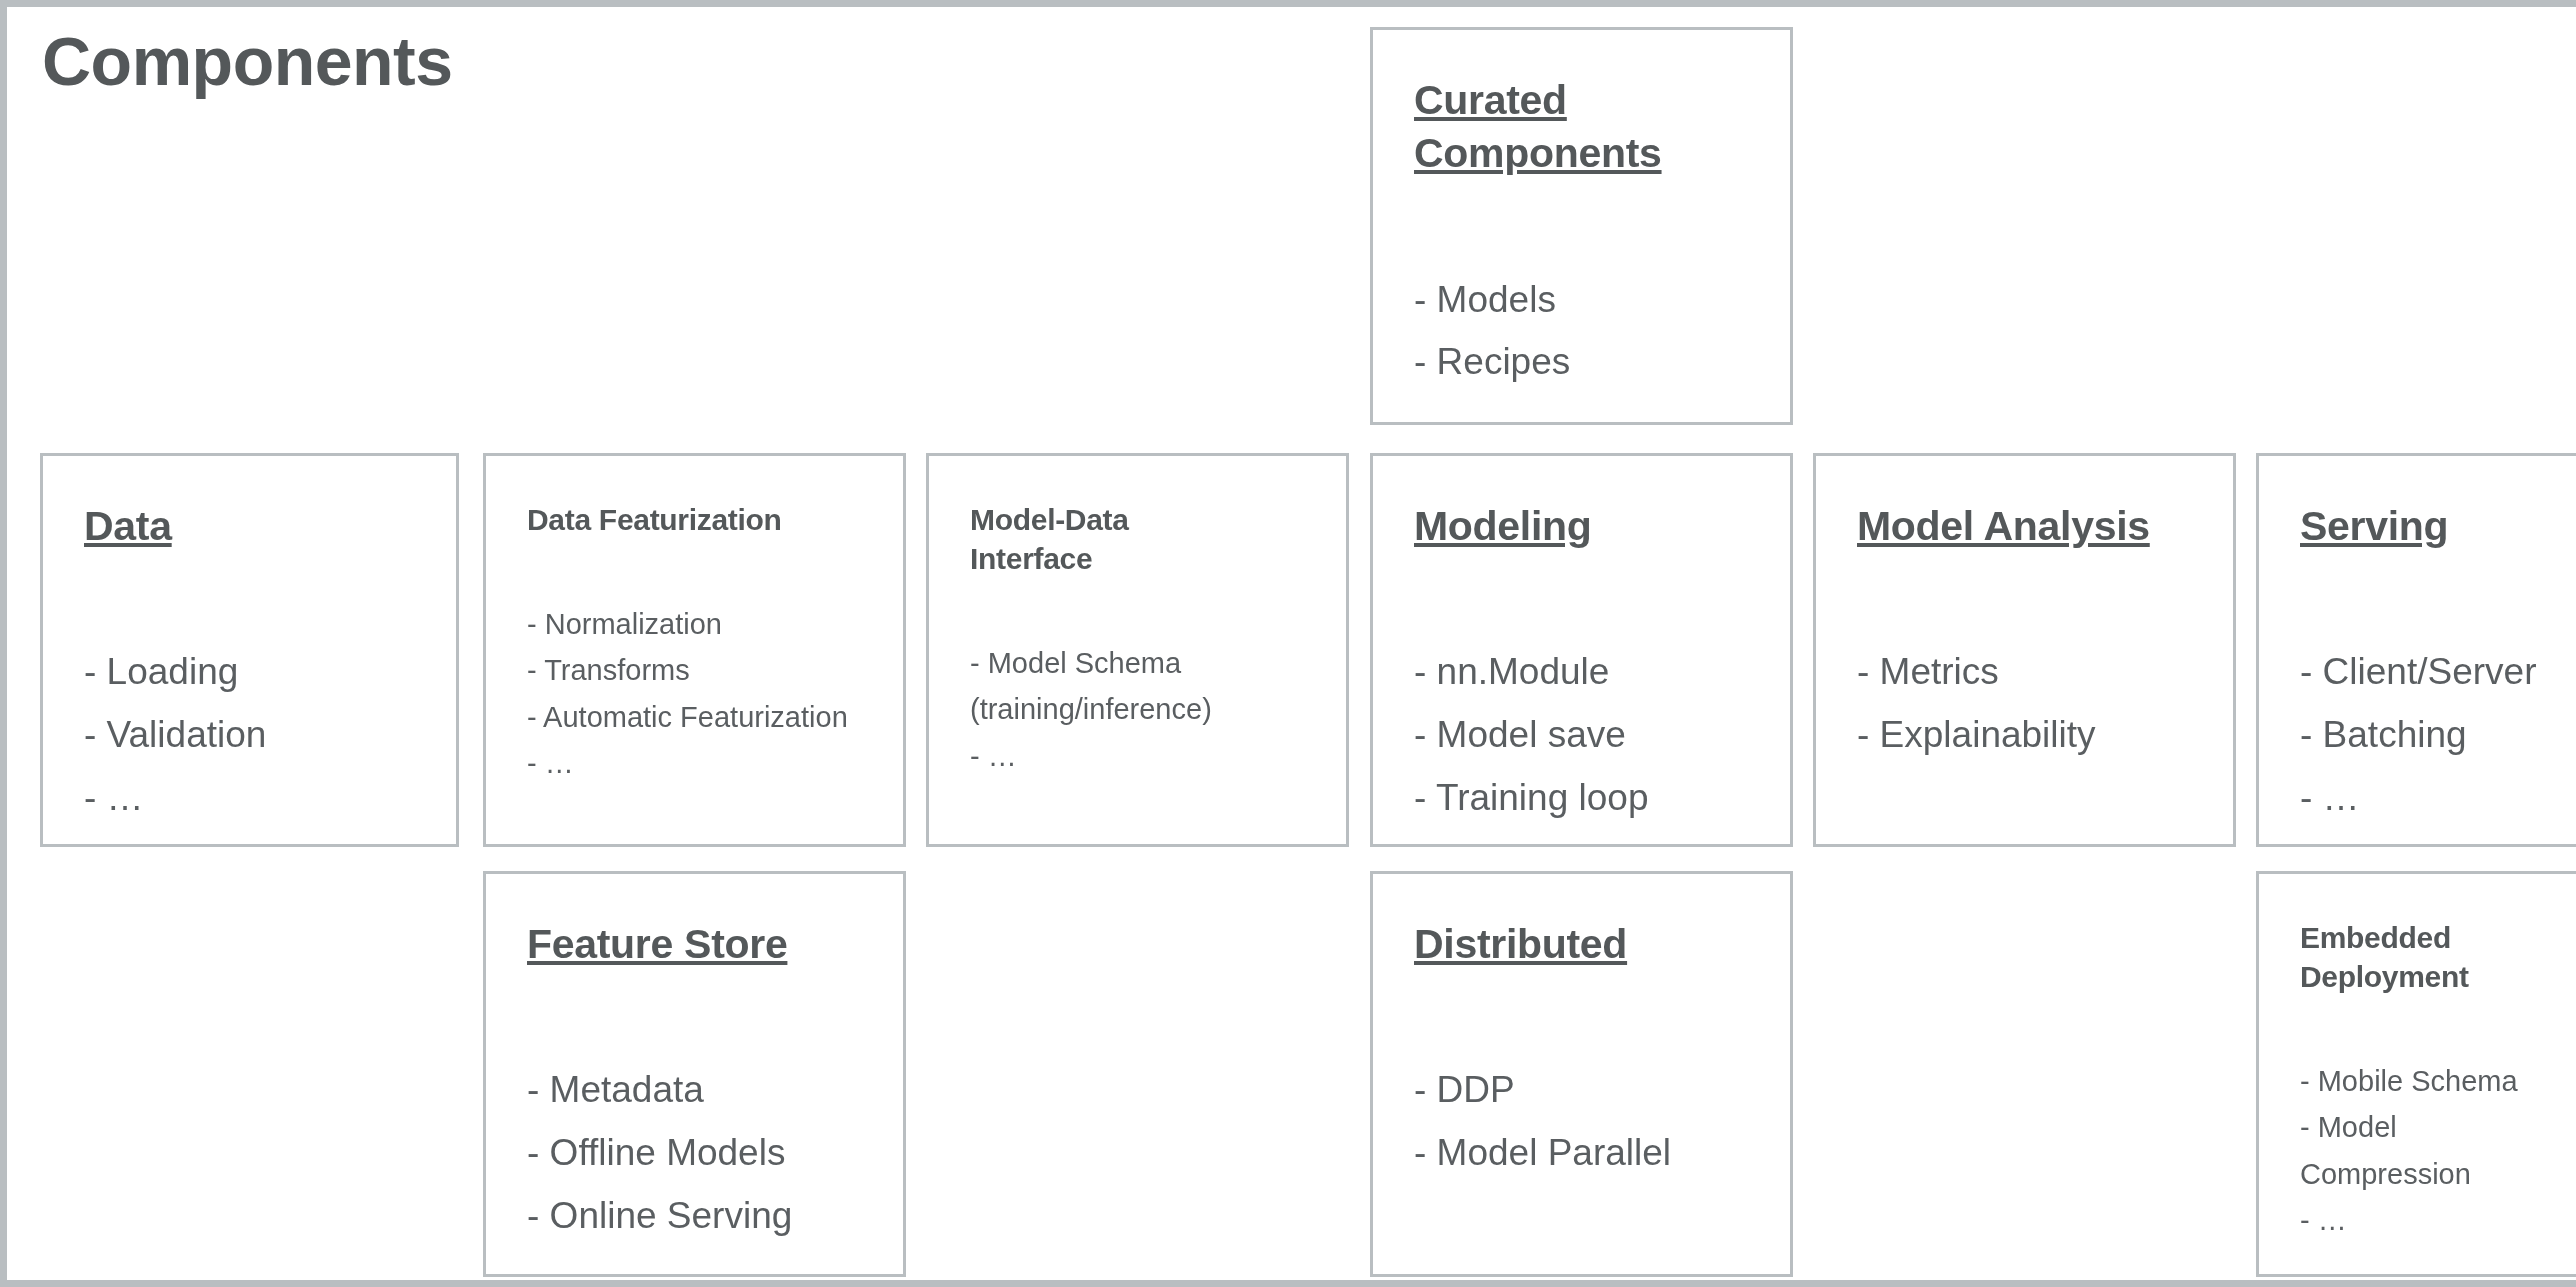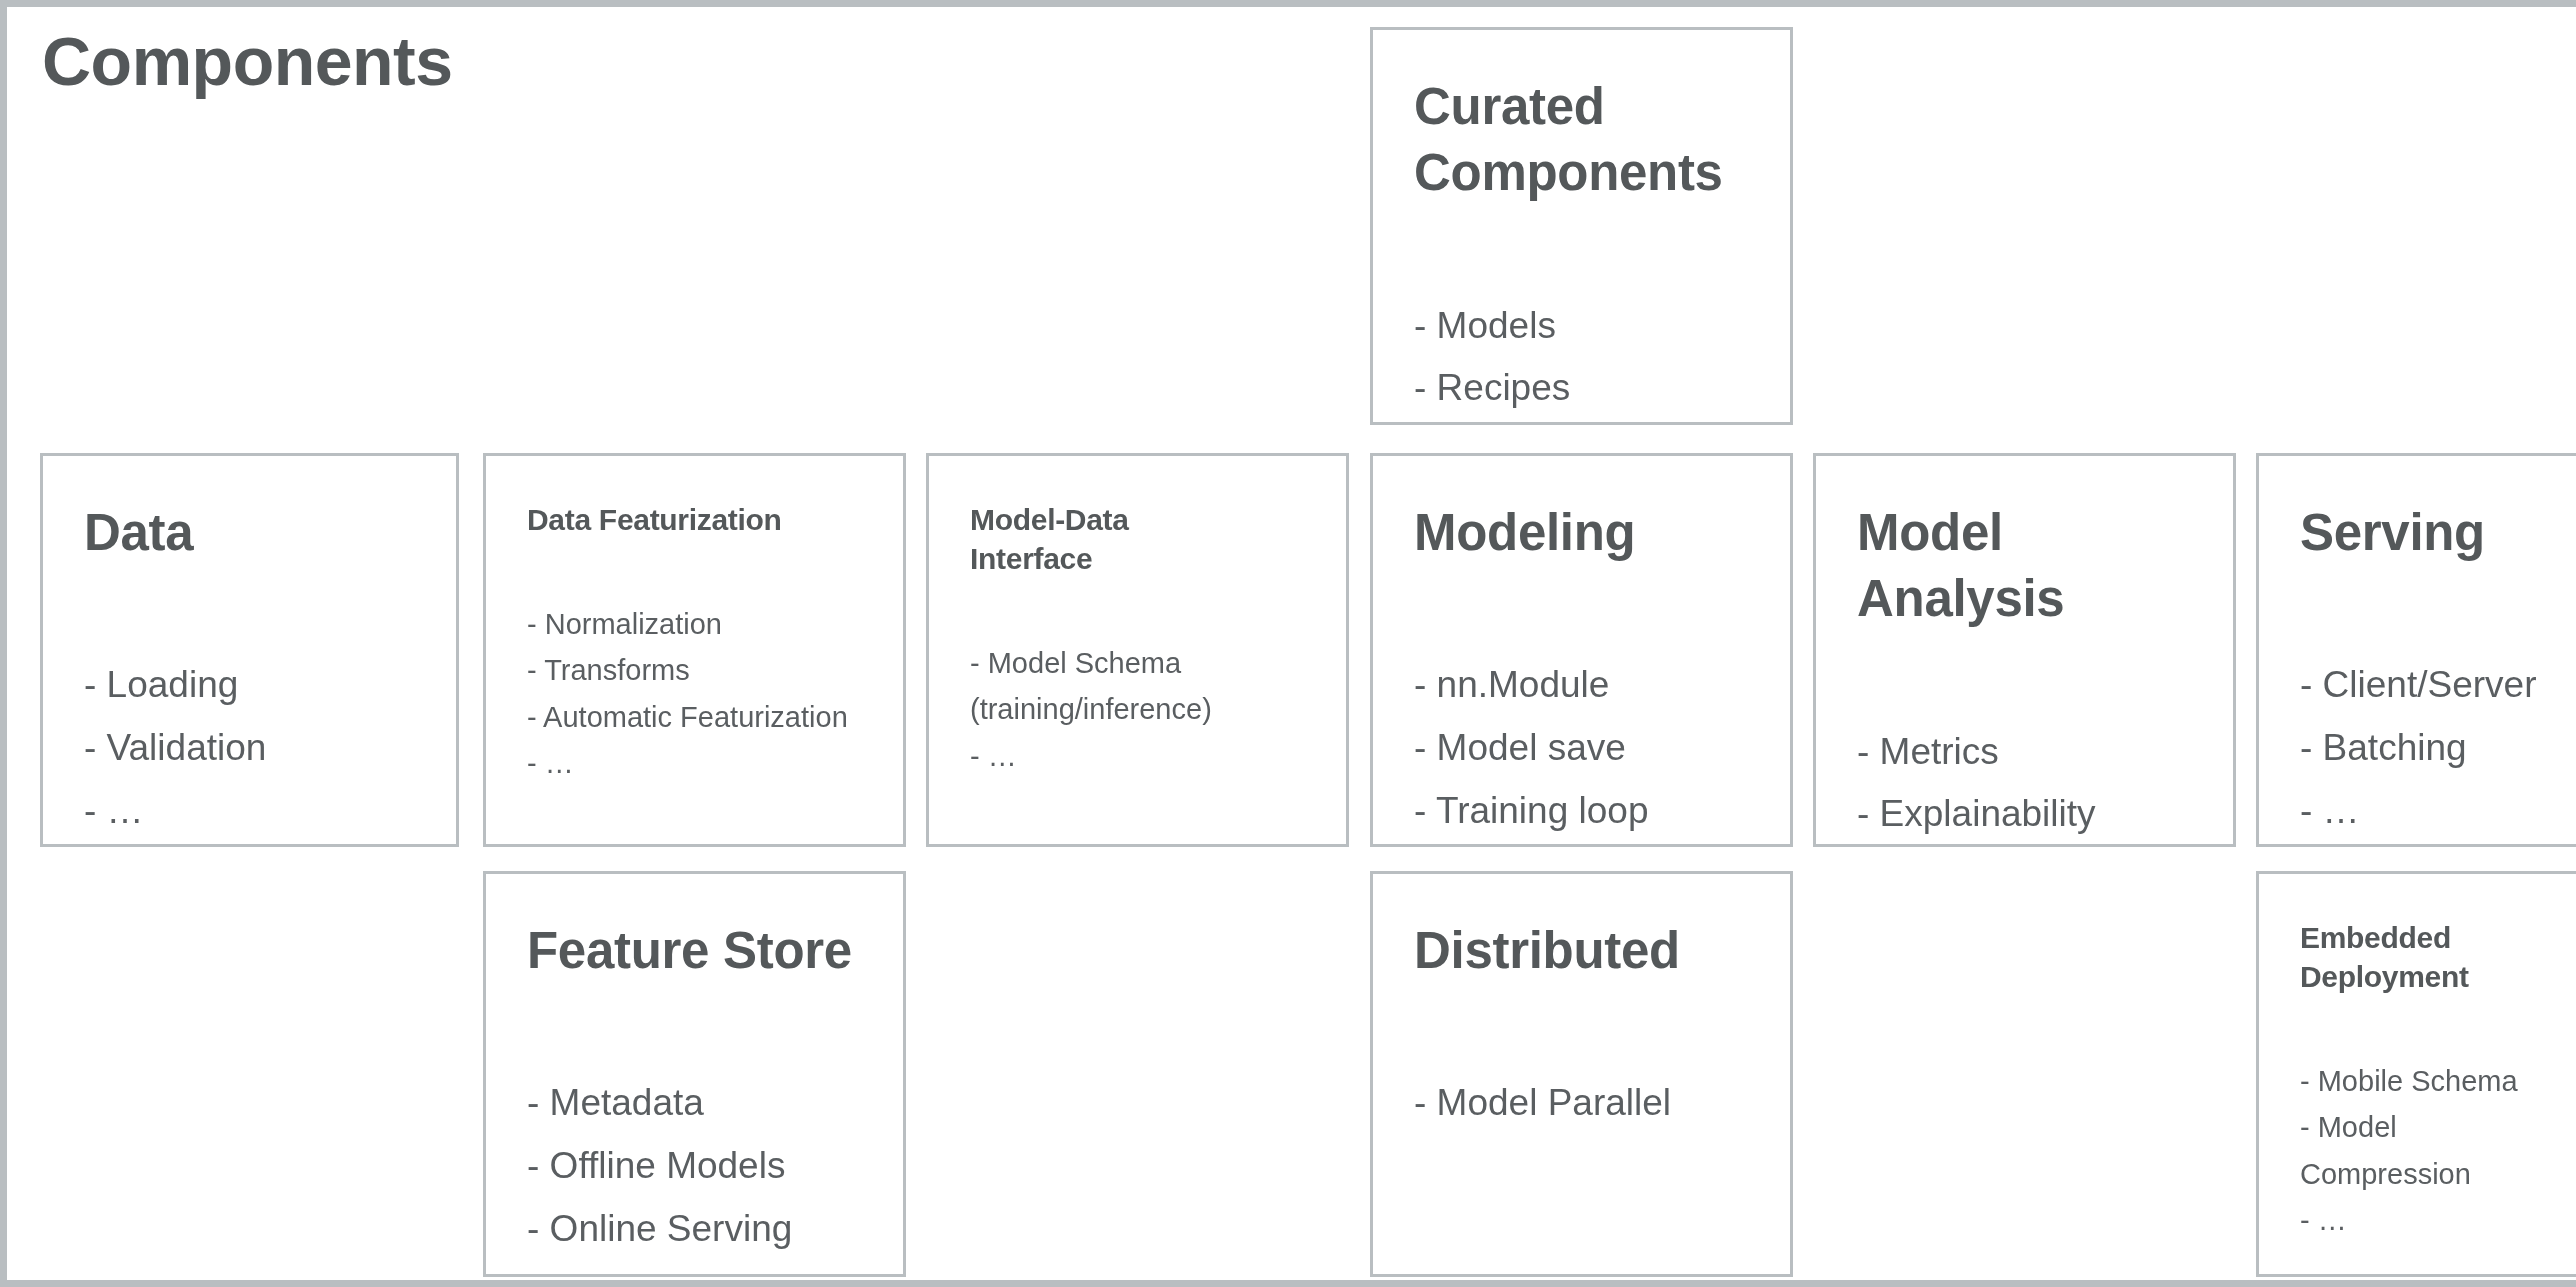--- a/index.html
+++ b/index.html
@@ -2,21 +2,21 @@
 <html style="font-size:8.2px"><head>
 <meta charset="utf-8">
 <style>
   html,body{margin:0;padding:0;background:#ffffff;}
   body{width:3103px;height:1287px;position:relative;font-family:"Liberation Sans",sans-serif;}
   .frame{position:absolute;inset:0;border:7.2px solid #b9bec1;box-sizing:border-box;background:#ffffff;}
   .page-title{position:absolute;left:42px;top:21.6px;font-size:68px;font-weight:bold;color:#54585a;letter-spacing:-0.5px;}
   .box{position:absolute;background:#ffffff;border:3.1px solid #b9bec1;box-sizing:border-box;
        padding:44px 41px;color:#54585a;overflow:hidden;}
   .box-title{font-weight:bold;line-height:1.3;letter-spacing:-0.3px;}
-  .large .box-title{font-size:51px;}
+  .large .box-title{font-size:41px;text-decoration:underline;}
   .small .box-title{font-size:30px;}
   .box-items{color:#5a5e61;}
   .large .box-items{font-size:37px;line-height:1.7;margin-top:88px;}
   .small .box-items{font-size:29px;line-height:1.6;margin-top:62px;}
   
   .b0 .box-title{max-width:289px;}
   .b4 .box-title{max-width:247px;}
   .b11 .box-title{max-width:222px;}
   .b11 .box-items{max-width:242px;}
 </style>
@@ -93,20 +93,21 @@
   <div class="box-items">
     <div class="list-item">- Metadata</div>
     <div class="list-item">- Offline Models</div>
     <div class="list-item">- Online Serving</div>
   </div>
 </div>
 
 <div class="box large b10" style="left:1370px;top:871px;width:423px;height:406px;">
   <div class="box-title">Distributed</div>
   <div class="box-items">
+    <div class="list-item">- DDP</div>
     <div class="list-item">- Model Parallel</div>
   </div>
 </div>
 
 <div class="box small b11" style="left:2256px;top:871px;width:423px;height:406px;">
   <div class="box-title">Embedded Deployment</div>
   <div class="box-items">
     <div class="list-item">- Mobile Schema</div>
     <div class="list-item">- Model Compression</div>
     <div class="list-item">- …</div>

